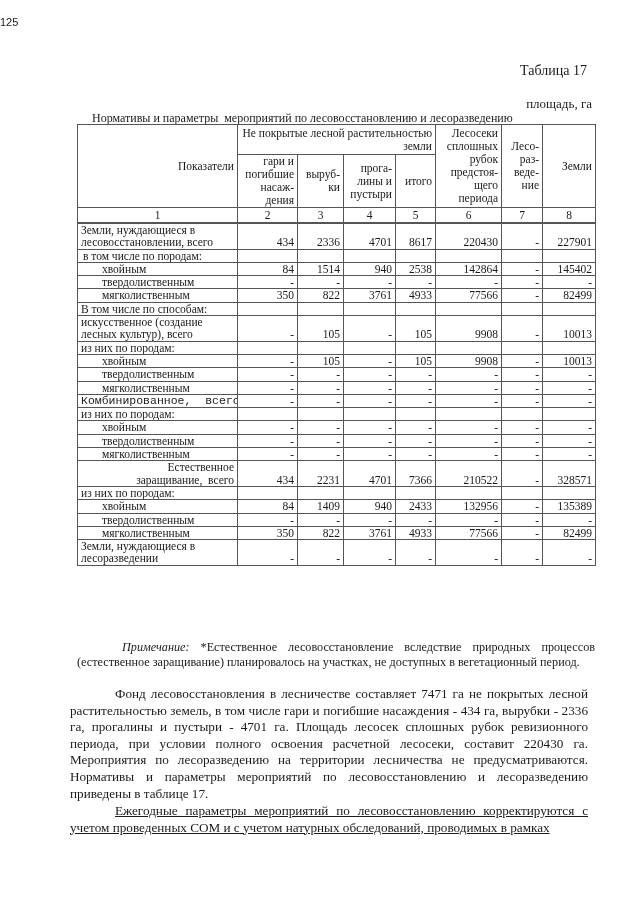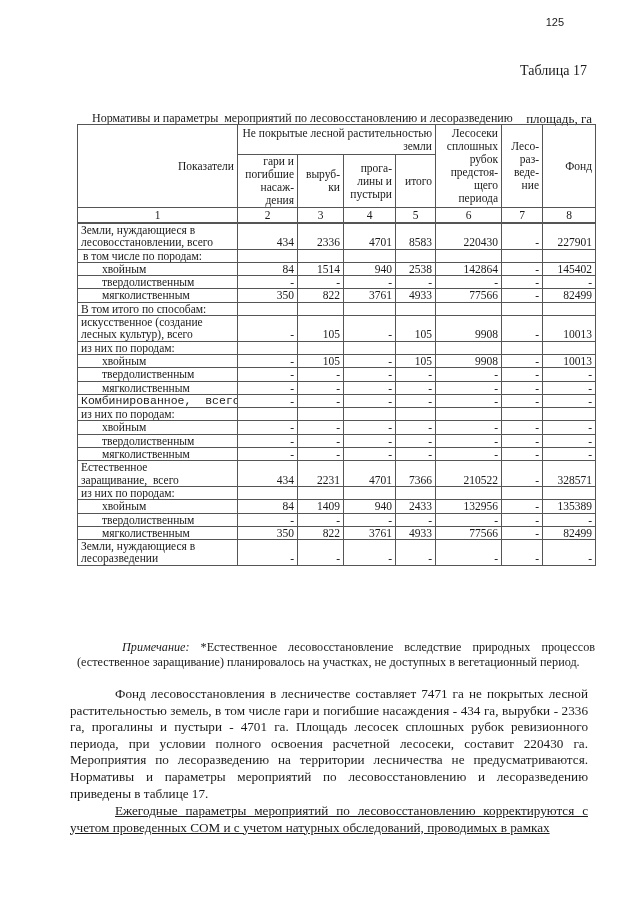--- a/index.html
+++ b/index.html
@@ -1,22 +1,22 @@
 <!DOCTYPE html>
 <html><head>
 <meta charset="utf-8">
 <style>
   html, body { margin: 0; padding: 0; background: #ffffff; }
   body { width: 640px; height: 905px; position: relative; overflow: hidden;
          font-family: "Liberation Serif", serif; color: #1a1a1a; }
-  .pagenum { position: absolute; top: 16px; left: 0; width: 564px; text-align: right;
+  .pagenum { position: absolute; top: 16px; left: 0; width: 564px; text-align: left;
              font-family: "Liberation Sans", sans-serif; font-size: 11px; }
   .tabnum { position: absolute; top: 63px; right: 53px; font-size: 14px; }
   .tabtitle { position: absolute; top: 111px; left: 92px; font-size: 12px; white-space: pre; }
-  .units { position: absolute; top: 111px; right: 48px; font-size: 13px; }
+  .units { position: absolute; top: 96px; right: 48px; font-size: 13px; }
   table.main { position: absolute; top: 124px; left: 77px; border-collapse: collapse;
                font-size: 11.5px; line-height: 12.3px; table-layout: fixed; width: 518px; }
   table.main td, table.main th { border: 1px solid #555; padding: 0 3px; font-weight: normal; }
   table.main th { text-align: right; vertical-align: middle; line-height: 13px; }
   table.main tr.thick-top td { border-top: 2px solid #555; }
   td.lbl { text-align: left; padding-left: 2px; white-space: nowrap; overflow: hidden; }
   td.lbl.ind1 { padding-left: 5px; }
   td.lbl.ind2 { padding-left: 24px; }
   td.num { text-align: right; vertical-align: bottom; white-space: nowrap; }
   td.c { text-align: center; }
@@ -46,21 +46,21 @@
       <col style="width:66px">
       <col style="width:41px">
       <col style="width:53px">
   </colgroup>
   <thead>
     <tr style="height:30px">
       <th rowspan="2">Показатели</th>
       <th colspan="4">Не покрытые лесной растительностью земли</th>
       <th rowspan="2">Лесосеки сплошных рубок предстоя-щего периода</th>
       <th rowspan="2">Лесо-раз-веде-ние</th>
-      <th rowspan="2">Фонд</th>
+      <th rowspan="2">Земли</th>
     </tr>
     <tr style="height:53px">
       <th>гари и погибшие насаж-дения</th>
       <th>выруб-ки</th>
       <th>прога-лины и пустыри</th>
       <th>итого</th>
     </tr>
   </thead>
   <tbody id="tbody">
     <tr id="numrow">
@@ -72,21 +72,21 @@
         <td class="c" style="height: 14px;">6</td>
         <td class="c" style="height: 14px;">7</td>
         <td class="c" style="height: 14px;">8</td>
       </tr>
   <tr class="thick-top">
         <td class="lbl" style="white-space: pre;">Земли, нуждающиеся в
 лесовосстановлении, всего</td>
         <td class="num">434</td>
         <td class="num">2336</td>
         <td class="num">4701</td>
-        <td class="num">8583</td>
+        <td class="num">8617</td>
         <td class="num">220430</td>
         <td class="num">-</td>
         <td class="num">227901</td>
       </tr>
       <tr>
         <td class="lbl ind1" style="white-space: pre;">в том числе по породам:</td>
         <td class="num"></td>
         <td class="num"></td>
         <td class="num"></td>
         <td class="num"></td>
@@ -118,21 +118,21 @@
         <td class="lbl ind2" style="white-space: pre;">мягколиственным</td>
         <td class="num">350</td>
         <td class="num">822</td>
         <td class="num">3761</td>
         <td class="num">4933</td>
         <td class="num">77566</td>
         <td class="num">-</td>
         <td class="num">82499</td>
       </tr>
       <tr>
-        <td class="lbl" style="white-space: pre;">В том итого по способам:</td>
+        <td class="lbl" style="white-space: pre;">В том числе по способам:</td>
         <td class="num"></td>
         <td class="num"></td>
         <td class="num"></td>
         <td class="num"></td>
         <td class="num"></td>
         <td class="num"></td>
         <td class="num"></td>
       </tr>
       <tr>
         <td class="lbl" style="white-space: pre;">искусственное (создание
@@ -229,21 +229,21 @@
         <td class="lbl ind2" style="white-space: pre;">мягколиственным</td>
         <td class="num">-</td>
         <td class="num">-</td>
         <td class="num">-</td>
         <td class="num">-</td>
         <td class="num">-</td>
         <td class="num">-</td>
         <td class="num">-</td>
       </tr>
       <tr>
-        <td class="lbl" style="white-space: pre;">Естественное
+        <td class="lbl" style="white-space: pre; text-align: right;">Естественное
 заращивание,  всего</td>
         <td class="num">434</td>
         <td class="num">2231</td>
         <td class="num">4701</td>
         <td class="num">7366</td>
         <td class="num">210522</td>
         <td class="num">-</td>
         <td class="num">328571</td>
       </tr>
       <tr>

